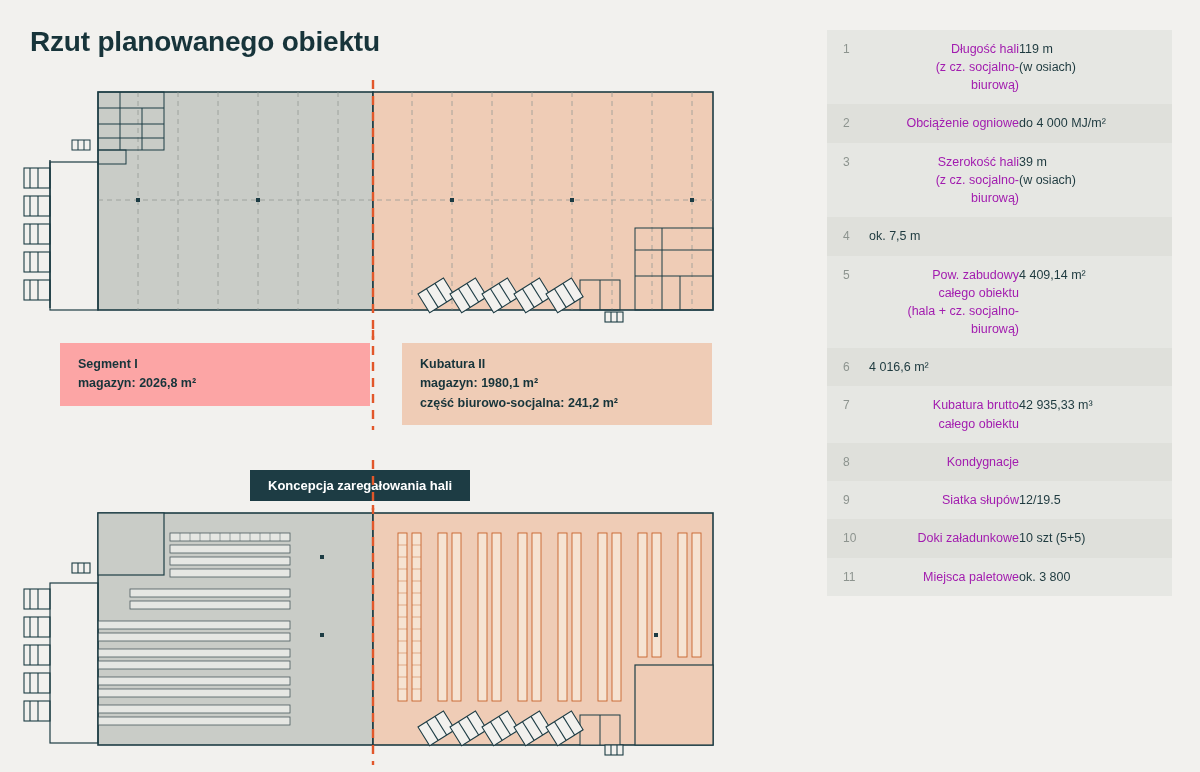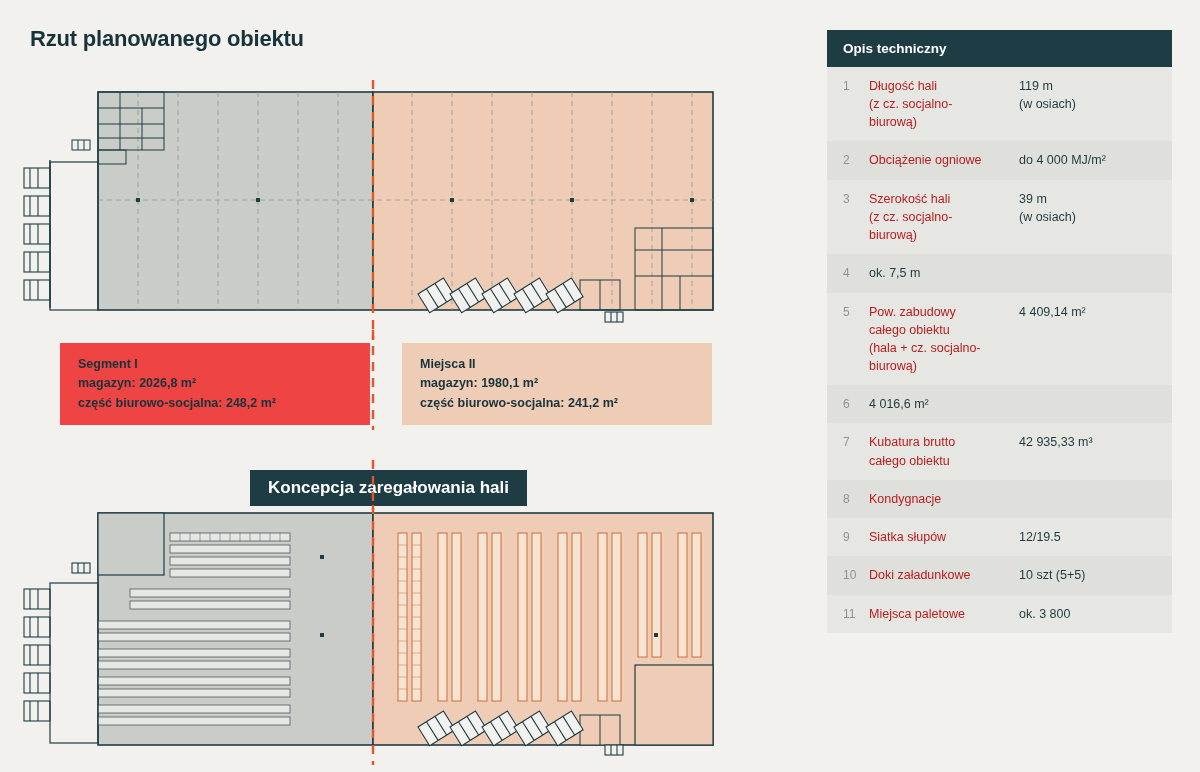--- a/index.html
+++ b/index.html
@@ -9,41 +9,41 @@
     font-family:"Liberation Sans", sans-serif;
     color:#1e3a3f;
     overflow:hidden;
     position:relative;
   }
   .page{position:relative;width:1200px;height:772px;}
 
   
   .page-title{
     position:absolute;left:30px;top:26px;
-    font-size:22px;font-weight:bold;letter-spacing:-0.2px;
+    font-size:28px;font-weight:bold;letter-spacing:-0.2px;
     color:#17343a;
   }
 
   .floorplan{position:absolute;}
   .fp-svg{display:block;}
 
   
   .legend-box{
     position:absolute;
     padding:12px 14px 12px 18px;
     font-size:12.5px;font-weight:bold;line-height:1.55;
     color:#17343a;
   }
-  .legend-seg1{left:60px;top:343px;width:278px;background:#ef4444;}
+  .legend-seg1{left:60px;top:343px;width:278px;background:#fca5a5;}
   .legend-seg2{left:402px;top:343px;width:278px;background:#efccb6;}
 
   .concept-label{
     position:absolute;left:250px;top:470px;
     background:#1d3c44;color:#ffffff;
-    font-size:17px;font-weight:bold;
+    font-size:13px;font-weight:bold;
     padding:8px 18px;
   }
 
   
   .spec-panel{
     position:absolute;right:28px;top:30px;width:345px;
     background:#e6e7e3;
   }
   .spec-header{
     background:#1d3c44;color:#fff;
@@ -55,21 +55,21 @@
     padding:10px 16px 10px 16px;
     font-size:12.5px;
     line-height:1.45;
   }
   .spec-row.alt{background:#dfe0db;}
   .spec-num{
     width:26px;flex:none;
     color:#8d948f;font-size:12px;
     padding-top:1px;
   }
-  .spec-label{width:150px;flex:none;color:#b91c1c;white-space:pre-line;}
+  .spec-label{width:150px;flex:none;color:#a21caf;white-space:pre-line;text-align:right;}
   .spec-value{flex:1;color:#1e3a3f;white-space:pre-line;}
 </style>
 </head>
 <body>
 
 <div class="page">
 
   <div class="page-title">Rzut planowanego obiektu</div>
 
   <div class="floorplan" style="left:20px;top:80px;">
@@ -186,25 +186,24 @@
     </svg>
   </div>
 
   <svg style="position:absolute;left:20px;top:330px;" width="710" height="100">
     <line x1="353" y1="0" x2="353" y2="100" stroke="#e2572a" stroke-width="2.4" stroke-dasharray="9 7"></line>
   </svg>
 
   <div class="legend-box legend-seg1">
     <div>Segment I</div>
     <div>magazyn: 2026,8 m²</div>
-    <div>część biurowo-socjalna: 248,2 m²</div>
   </div>
 
   <div class="legend-box legend-seg2">
-    <div>Miejsca II</div>
+    <div>Kubatura II</div>
     <div>magazyn: 1980,1 m²</div>
     <div>część biurowo-socjalna: 241,2 m²</div>
   </div>
 
   <div class="concept-label">Koncepcja zaregałowania hali</div>
 
   <div class="floorplan" style="left:20px;top:505px;">
     <svg class="fp-svg" width="710" height="260" viewBox="0 0 710 260">
       <rect x="78" y="8" width="275" height="232" fill="#c9ccc7" stroke="#1d3c44" stroke-width="1.6"></rect>
       <rect x="353" y="8" width="340" height="232" fill="#efccb6" stroke="#1d3c44" stroke-width="1.6"></rect>
@@ -357,21 +356,20 @@
 
       <line x1="353" y1="0" x2="353" y2="260" stroke="#e2572a" stroke-width="2.4" stroke-dasharray="9 7"></line>
     </svg>
   </div>
 
   <svg style="position:absolute;left:20px;top:460px;" width="710" height="50">
     <line x1="353" y1="0" x2="353" y2="50" stroke="#e2572a" stroke-width="2.4" stroke-dasharray="9 7"></line>
   </svg>
 
   <div class="spec-panel">
-    <div class="spec-header">Opis techniczny</div>
     <div id="spec-rows">
         <div class="spec-row">
           <div class="spec-num">1</div>
           <div class="spec-label">Długość hali
 (z cz. socjalno-
 biurową)</div>
           <div class="spec-value">119 m
 (w osiach)</div>
         </div>
         <div class="spec-row alt">

